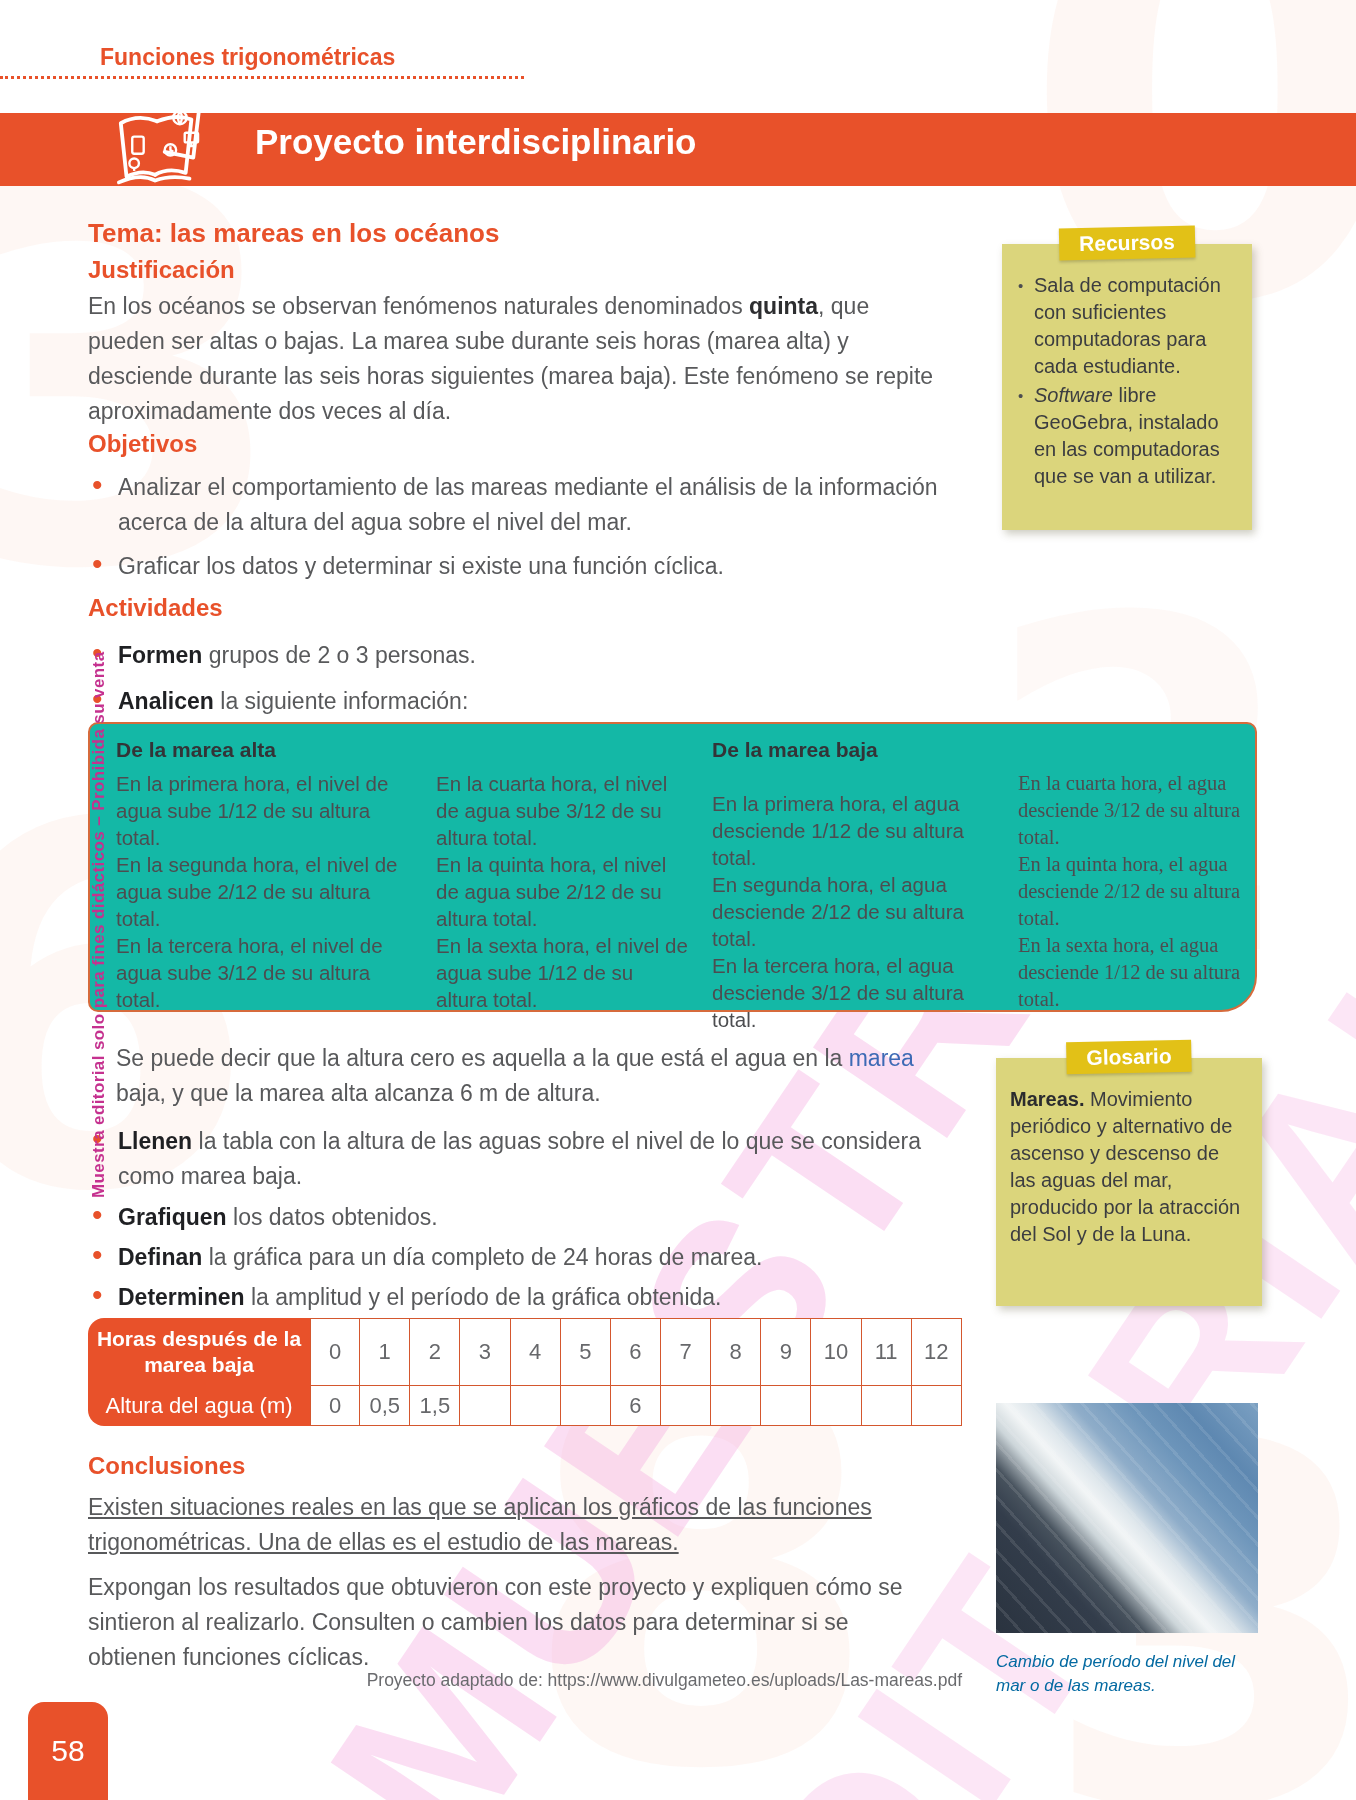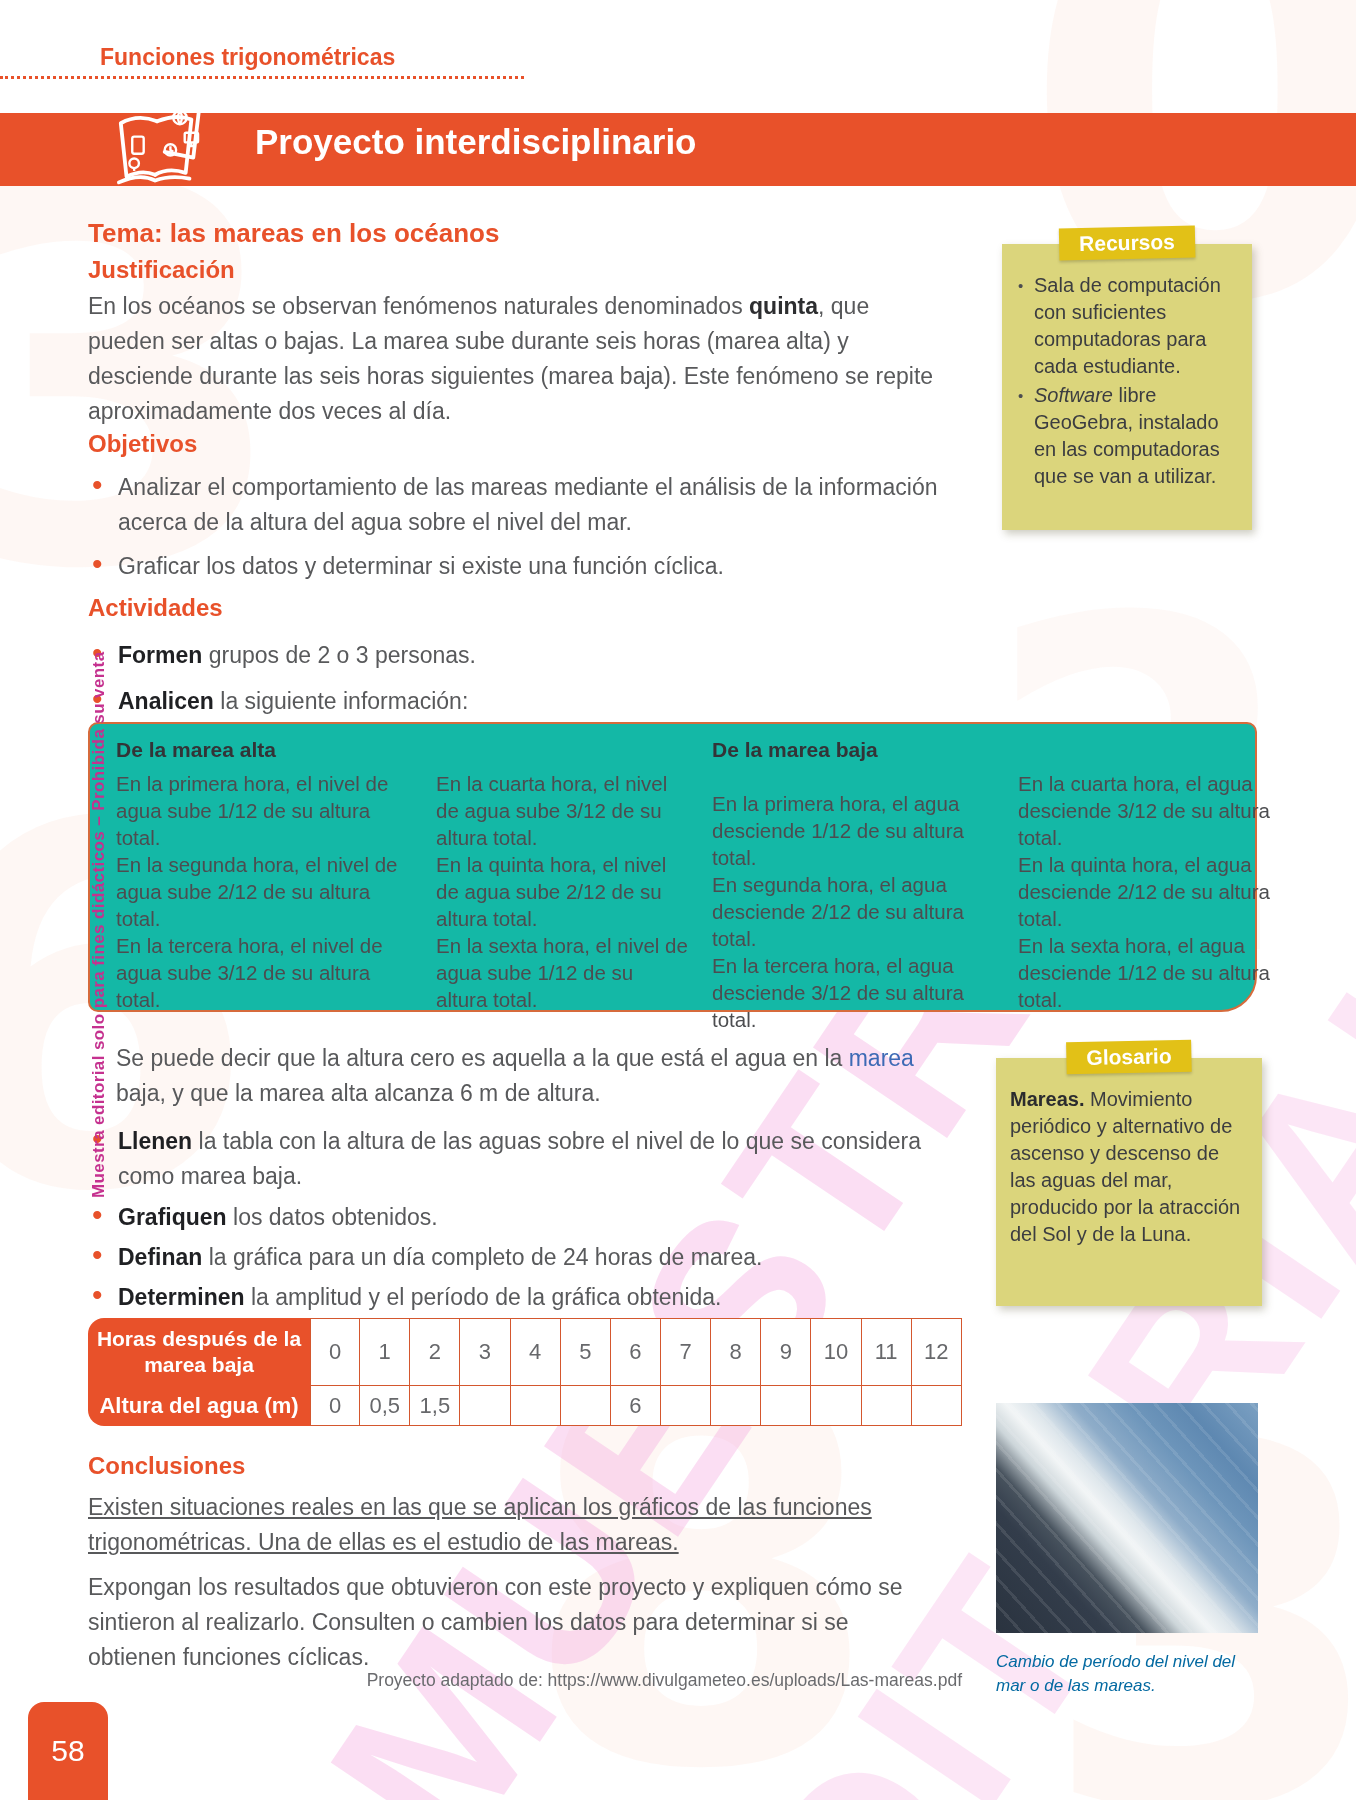--- a/index.html
+++ b/index.html
@@ -45,21 +45,21 @@
             box-shadow:0 2px 3px rgba(0,0,0,0.18);white-space:nowrap;}
   .note-body{padding:28px 16px 0 14px;font-size:20px;line-height:27px;color:#3c3d40;}
   .note-item{position:relative;padding-left:18px;margin-bottom:2px;}
   .note-item::before{content:"\2022";position:absolute;left:2px;top:0;color:#4c4d50;font-size:15px;}
   .gl-term{font-weight:bold;color:#2b2c2e;}
   
   .tide-table{position:absolute;z-index:2;left:88px;top:1318px;border-spacing:0;table-layout:fixed;width:874px;}
   .tide-table th{background:#e8512a;color:#ffffff;font-weight:bold;font-size:21px;line-height:26px;
                  width:210px;padding:0 6px;text-align:center;}
   .tide-table tr:first-child th{height:68px;border-radius:16px 0 0 0;}
-  .tide-table tr:last-child th{height:40px;border-radius:0 0 0 16px;font-weight:bold;font-size:22px;margin-left:12px;}
+  .tide-table tr:last-child th{height:40px;border-radius:0 0 0 16px;font-weight:normal;font-size:22px;margin-left:12px;}
   .tide-table td{background:#ffffff;border:1.5px solid #d4572e;text-align:center;vertical-align:middle;
                  font-size:22px;color:#67686b;}
   .tide-table td:not(:first-of-type){border-left:0;}
   .tide-table tr:last-child td{border-top:0;}
   
   .photo{position:absolute;z-index:3;left:996px;top:1403px;width:262px;height:230px;
          background:
            repeating-linear-gradient(48deg,rgba(255,255,255,0.10) 0 3px,transparent 3px 18px),
            linear-gradient(48deg,#2a333f 0%,#333d4b 24%,#49545f 32%,#cdd6da 40%,#f2f5f6 46%,
                            #dfe7ec 51%,#8fadc9 60%,#6e96bb 72%,#5e88b1 84%,#7ba0c2 100%);}
@@ -137,21 +137,21 @@
     <div class="box-col" style="grid-column:2;grid-row:2;">
       <p>En la cuarta hora, el nivel de agua sube 3/12 de su altura total.</p>
       <p>En la quinta hora, el nivel de agua sube 2/12 de su altura total.</p>
       <p>En la sexta hora, el nivel de agua sube 1/12 de su altura total.</p>
     </div>
     <div class="box-col" style="grid-column:3;grid-row:2;margin-top:20px;">
       <p>En la primera hora, el agua desciende 1/12 de su altura total.</p>
       <p>En segunda hora, el agua desciende 2/12 de su altura total.</p>
       <p>En la tercera hora, el agua desciende 3/12 de su altura total.</p>
     </div>
-    <div class="box-col" style="grid-column:4;grid-row:2;">
+    <div class="box-col" style="grid-column:4;grid-row:2;font-family:Liberation Serif, serif;">
       <p>En la cuarta hora, el agua desciende 3/12 de su altura total.</p>
       <p>En la quinta hora, el agua desciende 2/12 de su altura total.</p>
       <p>En la sexta hora, el agua desciende 1/12 de su altura total.</p>
     </div>
   </div>
 
   <div class="para" style="top:1041px;left:116px;width:846px;"><span>Se puede decir que la altura cero es aquella a la que está el agua en la </span><span class="b-link">marea</span><span> baja, y que la marea alta alcanza 6 m de altura.</span></div>
 
   <div class="bullet" style="top:1124px;"><span class="lead">Llenen</span><span> la tabla con la altura de las aguas sobre el nivel de lo que se considera como marea baja.</span></div>
   <div class="bullet" style="top:1200px;"><span class="lead">Grafiquen</span><span> los datos obtenidos.</span></div>

